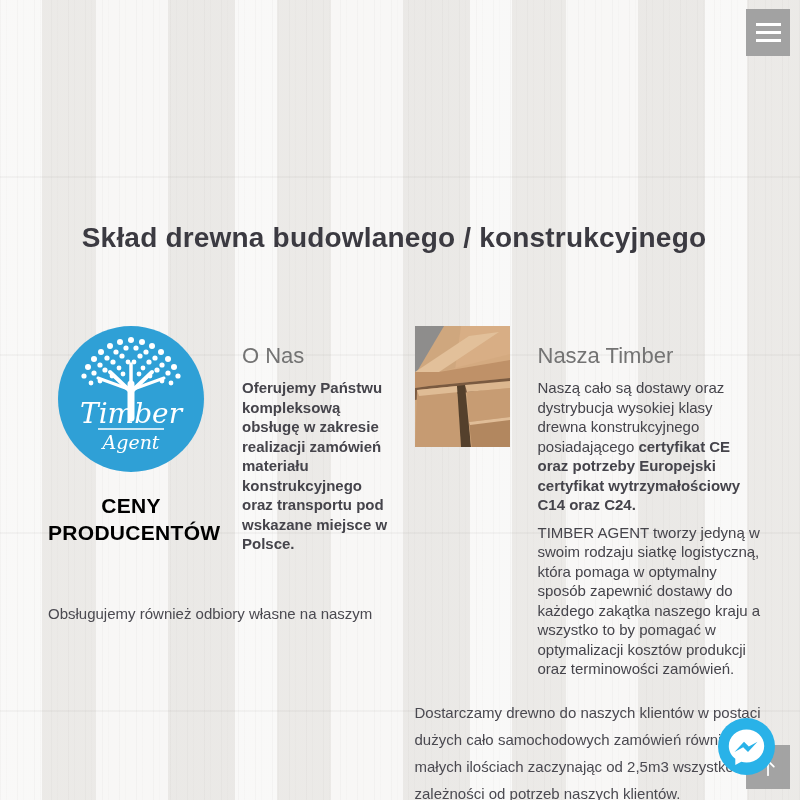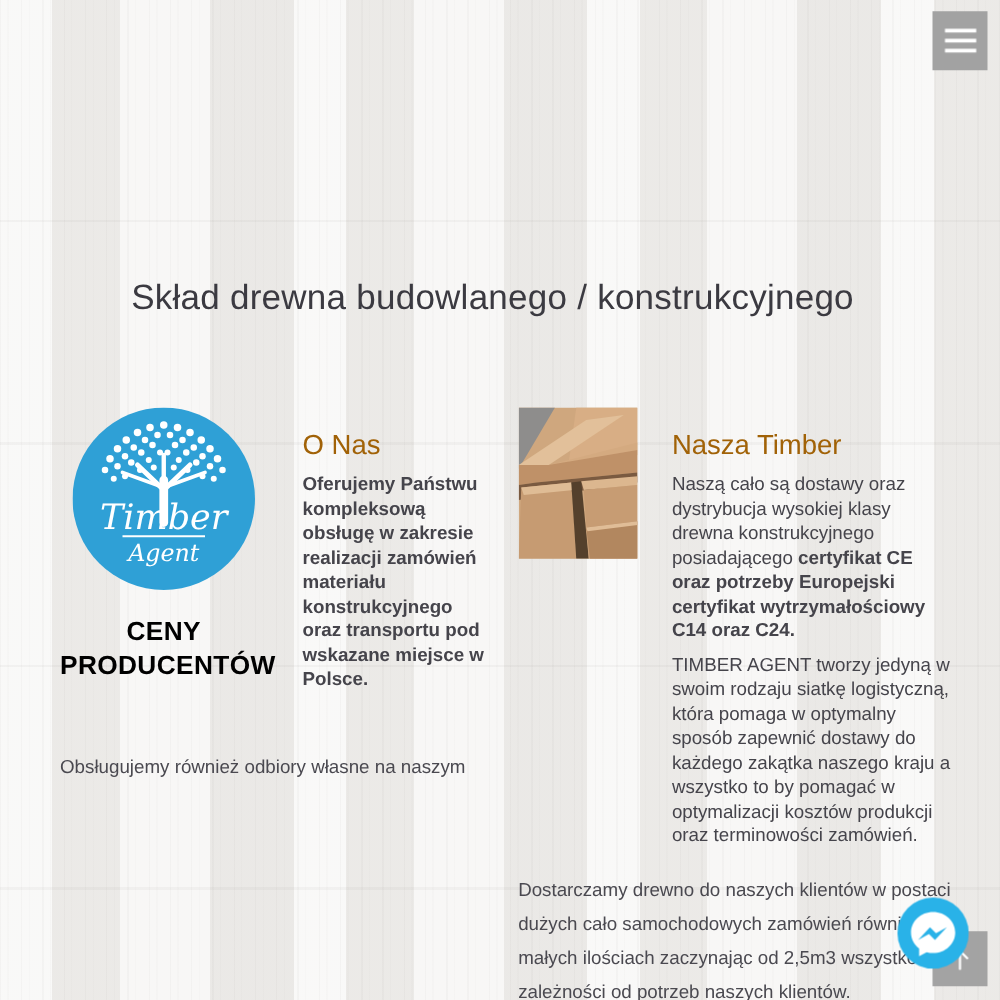--- a/index.html
+++ b/index.html
@@ -20,21 +20,21 @@
   .menu-btn {
     position:fixed; top:9px; right:10px; width:44px; height:47px;
     background:#a2a2a2; border:none; cursor:pointer; z-index:40;
     display:flex; flex-direction:column; align-items:center; justify-content:center; gap:5px;
   }
   .menu-btn .bar { width:25px; height:3px; background:#ffffff; }
 
   
   h1.page-title {
     padding-top:222px; margin:0 12px 72px 0;
-    text-align:center; font-size:28px; font-weight:400; letter-spacing:0.2px;
+    text-align:center; font-size:28px; font-weight:700; letter-spacing:0.2px;
     color:#3b3a41;
   }
 
   .content { display:flex; padding:0 37px 0 48px; gap:18px; }
   .half { flex:1; min-width:0; }
   .half-top { display:flex; }
 
   
   .media-col { width:166px; flex:0 0 166px; margin-right:28px; text-align:center; }
   .logo-circle { width:146px; height:146px; margin:0 auto; display:block; }
@@ -42,21 +42,21 @@
     display:block; margin-top:20px; text-decoration:none;
     color:#000000; font-weight:700; font-size:21px; line-height:1.3; letter-spacing:0.3px;
     white-space:normal;
   }
 
   
   .photo-col { width:95px; flex:0 0 95px; margin-right:28px; }
   .timber-photo { width:95px; height:121px; display:block; }
 
   .text-col { flex:1; min-width:0; }
-  h2.sec-heading { margin:17px 0 9px 0; font-size:22px; font-weight:400; color:#a16207; }
+  h2.sec-heading { margin:17px 0 9px 0; font-size:22px; font-weight:400; color:#737373; }
   .text-col p { font-size:15px; line-height:1.3; margin:0 0 8px 0; color:#45444b; }
   .text-col p.bold { font-weight:700; }
   .text-col p strong { font-weight:700; }
 
   .bottom-para { font-size:15px; line-height:1.8; color:#4a4950; }
   .bottom-para.left { margin-top:38px; }
   .bottom-para.right { margin-top:12px; }
 
   
   .scroll-top {

